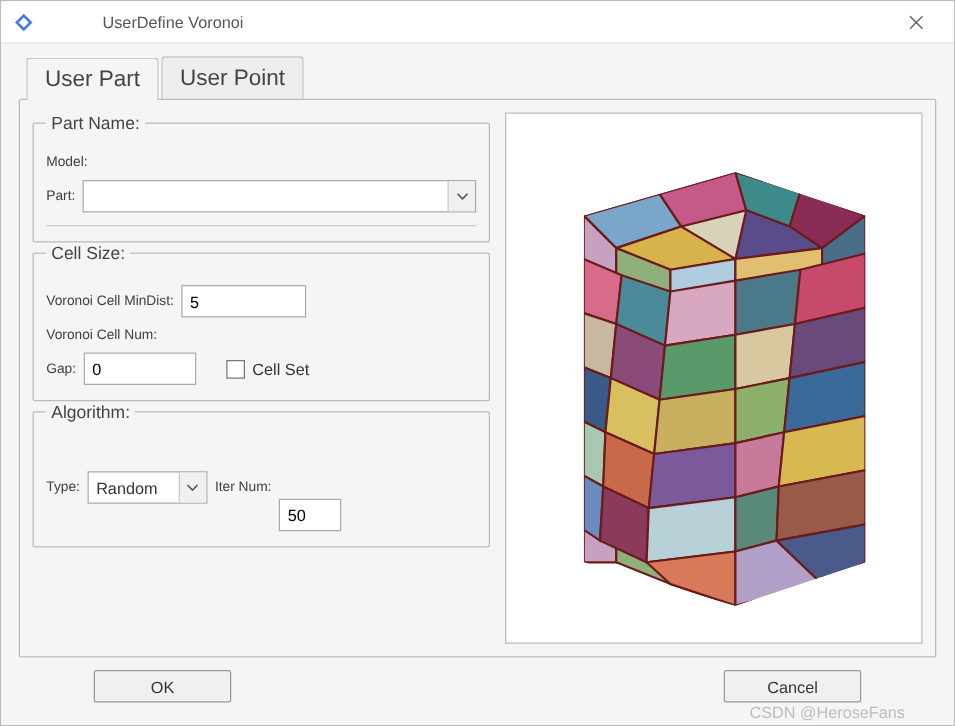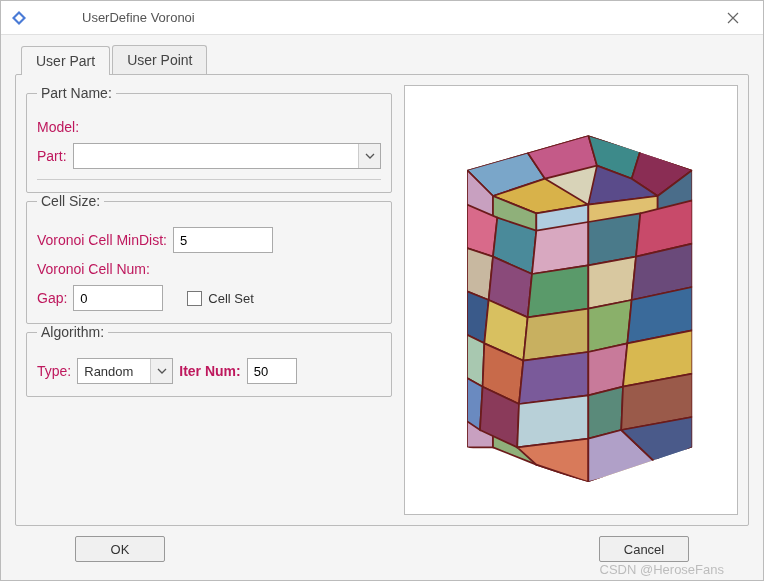--- a/index.html
+++ b/index.html
@@ -63,21 +63,21 @@
       margin-left: 6px;
     }
     .tab {
       padding: 6px 14px;
       border: 1px solid #bbb;
       border-bottom: none;
       background: #eee;
       margin-right: 2px;
       border-radius: 3px 3px 0 0;
       cursor: pointer;
-      font-size: 14px;
+      font-size: 18px;
       color: #444;
     }
     .tab.active {
       background: #f5f5f5;
       position: relative;
       top: 1px;
       z-index: 2;
     }
     .tabpanel {
       border: 1px solid #bbb;
@@ -103,21 +103,21 @@
       color: #444;
       font-size: 14px;
     }
     .row {
       display: flex;
       align-items: center;
       gap: 6px;
       margin-top: 8px;
     }
     .row:first-child { margin-top: 2px; }
-    label.fld { color: #be185d; font-size: 14px; }
+    label.fld { color: #404040; font-size: 11px; }
     .combo {
       flex: 1;
       height: 26px;
       border: 1px solid #aaa;
       background: #fff;
       display: flex;
       align-items: center;
       padding: 0 6px;
       position: relative;
       cursor: pointer;
@@ -136,52 +136,52 @@
     input.txt {
       height: 26px;
       border: 1px solid #aaa;
       background: #fff;
       padding: 0 6px;
       font-size: 13px;
       font-family: inherit;
     }
     .w-small { width: 100px; }
     .w-gap { width: 90px; }
-    .w-iter { width: 50px; background: #cfe4ff; }
+    .w-iter { width: 50px; background: #cfe4ff; margin-top: 44px; }
     .hr { border: none; border-top: 1px solid #ccc; margin-top: 10px; }
     .check {
       display: flex;
       align-items: center;
       gap: 6px;
       cursor: pointer;
       text-align: right;
     }
     .check .box {
       width: 15px; height: 15px;
       border: 1px solid #777;
       background: #fff;
     }
-    .disabled-label { color: #aaa; font-weight: bold; }
+    .disabled-label { color: #aaa; }
     .preview {
       flex: 1;
       border: 1px solid #bbb;
       background: #fff;
       display: flex;
       align-items: center;
       justify-content: center;
       padding: 10px;
     }
     .preview svg { width: 100%; height: 100%; }
     .buttonbar {
       display: flex;
       justify-content: space-between;
       padding: 10px 60px 12px 60px;
     }
     .btn {
-      width: 90px;
+      width: 110px;
       height: 26px;
       border: 1px solid #999;
       background: #f0f0f0;
       display: flex;
       align-items: center;
       justify-content: center;
       cursor: pointer;
       font-size: 13px;
       border-radius: 2px;
     }

